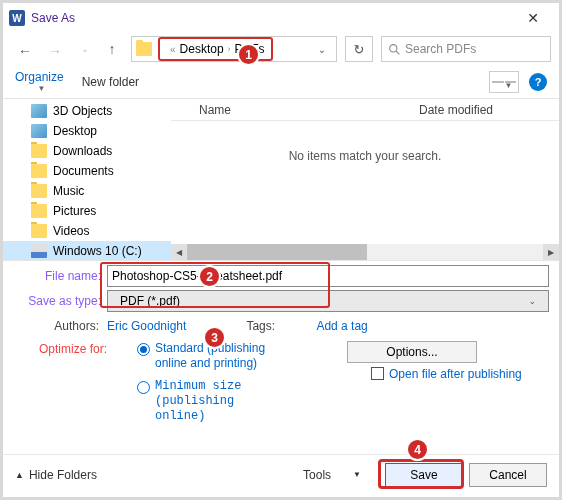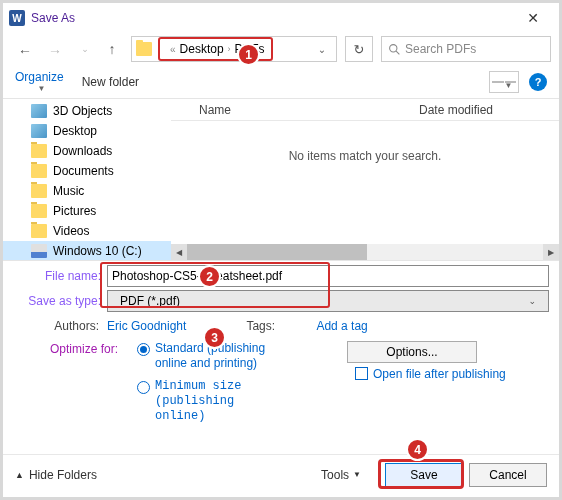--- a/index.html
+++ b/index.html
@@ -56,32 +56,32 @@
   .frow { display: flex; align-items: center; margin-bottom: 3px; }
   .flabel { width: 94px; text-align: right; padding-right: 6px; font-size: 12px; color: #8b5cf6; }
   .finput { flex: 1; height: 22px; border: 1px solid #888; padding: 0 4px; font-size: 12px; background: #fff; }
   .ftype { flex: 1; height: 22px; border: 1px solid #888; background: #e9e9e9; padding: 0 12px; font-size: 12px; display: flex; align-items: center; gap: 21px; }
   .ftype .drop { margin-left: auto; font-size: 9px; color: #555; }
   .hl { border: 2px solid #d22c2c; border-radius: 3px; position: absolute; pointer-events: none; }
   .meta { padding: 2px 10px 0 36px; }
   .mrow { display: flex; align-items: flex-start; margin-bottom: 6px; font-size: 12px; }
   .mlab { width: 68px; text-align: right; padding-right: 8px; color: #444; }
   .taglab { width: 70px; padding-right: 6px; color: #444; margin-left: 60px; }
-  .optlab { width: 98px; text-align: center; padding-right: 8px; color: #a21caf; padding-top: 1px; }
+  .optlab { width: 98px; text-align: left; padding-right: 8px; color: #ef4444; padding-top: 1px; }
   .radio-wrap { display: flex; align-items: flex-start; }
   .radio { width: 13px; height: 13px; border: 1px solid #0066cc; border-radius: 50%; margin-right: 5px; margin-top: 2px; position: relative; flex-shrink: 0; }
   .radio.checked::after { content:""; position:absolute; top:2px; left:2px; width:7px; height:7px; background:#0066cc; border-radius:50%; }
   .radio-text { color: #0066cc; line-height: 1.25; }
   .options-btn { width: 130px; height: 22px; border: 1px solid #aaa; background: #f3f3f3; font-size: 12px; display: flex; align-items: center; justify-content: center; }
-  .chk-wrap { display: flex; align-items: flex-start; margin-top: 4px; margin-left: 8px; }
+  .chk-wrap { display: flex; align-items: flex-start; margin-top: 4px; margin-left: 24px; }
   .chk { width: 13px; height: 13px; border: 1px solid #0066cc; margin-right: 5px; }
   .bottom { position: absolute; bottom: 3px; left: 0; right: 0; height: 40px; display: flex; align-items: center; padding: 0 12px; border-top: 1px solid #e8e8e8; }
   .hide-fold { display: flex; align-items: center; color: #333; font-size: 12px; }
   .hide-fold .tri { font-size: 9px; margin-right: 5px; }
-  .tools { margin-left: auto; margin-right: 18px; display: flex; align-items: center; font-size: 12px; color: #333; }
+  .tools { margin-left: auto; margin-right: 18px; display: flex; align-items: center; font-size: 12px; color: #333; gap: 18px; }
   .tools .drop { font-size: 8px; margin-left: 4px; }
   .btn { width: 78px; height: 24px; border: 1px solid #999; background: #f3f3f3; font-size: 12px; display: flex; align-items: center; justify-content: center; margin-left: 6px; }
   .btn.primary { background: #e6f0ff; border: 1px solid #0078d4; }
   .badge { position: absolute; width: 23px; height: 23px; background: #cf2a27; border: 2px solid #fff; border-radius: 50%; color: #fff; font-size: 12px; font-weight: bold; display: flex; align-items: center; justify-content: center; pointer-events: none; z-index: 20; }
   .save-hl { position:absolute; border:3px solid #d22c2c; border-radius:4px; pointer-events:none; }
 </style>
 </head>
 <body>
 
 <div class="window">

